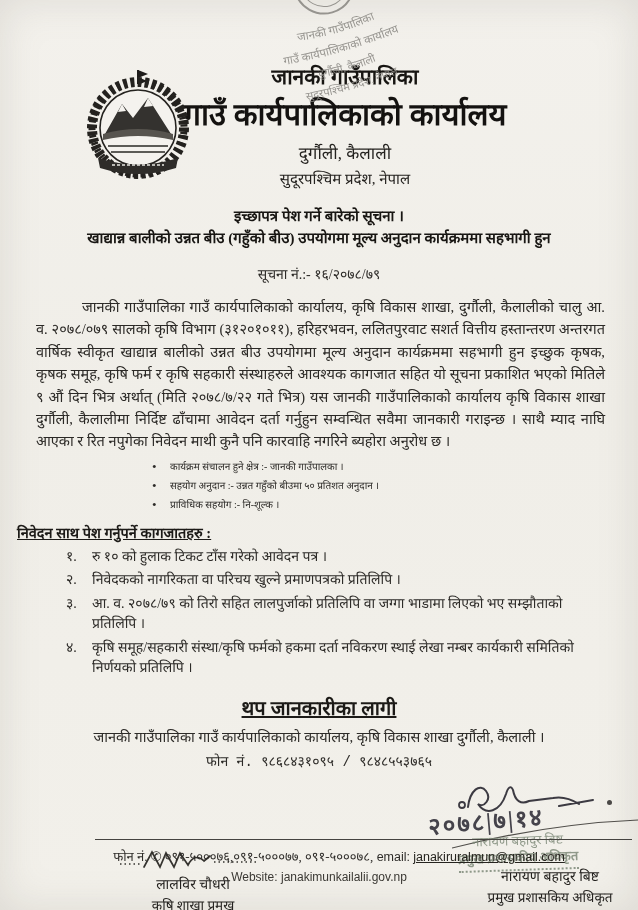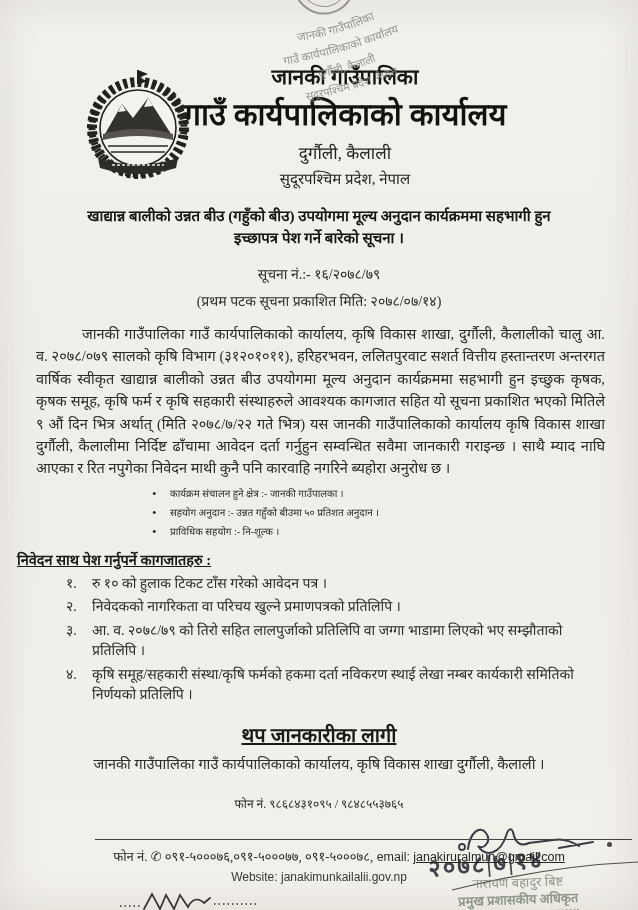--- a/index.html
+++ b/index.html
@@ -36,21 +36,21 @@
   .docs-h { margin:7px 0 0 17px; font-size:14.5px; font-weight:bold;
             text-decoration:underline; color:#1c1a17; }
   .doc-items { margin:5px 45px 0 66px; }
   .doc-item { display:flex; font-size:14px; line-height:20.5px; margin-top:3px; }
   .doc-num { flex:none; width:26px; }
   .doc-text { flex:1; }
   
   .more { text-align:center; margin-top:15px; }
   .more-h { font-size:20px; font-weight:bold; text-decoration:underline; color:#1c1a17; }
   .more-line { font-size:14.5px; margin-top:5px; }
-  .more-phone { font-size:12px; margin-top:22px; }
+  .more-phone { font-size:14px; margin-top:5px;font-family:Liberation Mono, monospace; }
   
   .sign-zone { position:relative; height:150px; }
   .sig-right-squiggle { position:absolute; left:455px; top:8px; }
   .sig-dot { position:absolute; left:607px; top:30px; width:5px; height:5px;
              border-radius:50%; background:#4a4846; }
   .hand-date { position:absolute; left:428px; top:34px; font-size:24px; font-weight:bold;
                color:#45434b; transform:rotate(-5deg); letter-spacing:2px; }
   .ghost-stamp { position:absolute; left:438px; top:62px; width:160px; text-align:center;
                  color:#7f8b7a; opacity:.85; transform:rotate(-2deg); font-size:13px; line-height:17px; }
   .ghost-stamp .gs-title { font-weight:bold; }
@@ -109,25 +109,24 @@
   </div>
 
   <div class="letterhead">
     <div class="muni">जानकी गाउँपालिका</div>
     <div class="office">गाउँ कार्यपालिकाको कार्यालय</div>
     <div class="place">दुर्गौली, कैलाली</div>
     <div class="prov">सुदूरपश्चिम प्रदेश, नेपाल</div>
   </div>
 
   <div class="ntitle">
+    <div>इच्छापत्र पेश गर्ने बारेको सूचना ।</div>
     <div>खाद्यान्न बालीको उन्नत बीउ (गहुँको बीउ) उपयोगमा मूल्य अनुदान कार्यक्रममा सहभागी हुन</div>
-    <div>इच्छापत्र पेश गर्ने बारेको सूचना ।</div>
   </div>
   <div class="nno">सूचना नं.:- १६/२०७८/७९</div>
-  <div class="npub">(प्रथम पटक सूचना प्रकाशित मिति: २०७८/०७/१४)</div>
 
   <div class="para">जानकी गाउँपालिका गाउँ कार्यपालिकाको कार्यालय, कृषि विकास शाखा, दुर्गौली, कैलालीको चालु आ. व. २०७८/०७९ सालको कृषि विभाग (३१२०१०११), हरिहरभवन, ललितपुरवाट सशर्त वित्तीय हस्तान्तरण अन्तरगत वार्षिक स्वीकृत खाद्यान्न बालीको उन्नत बीउ उपयोगमा मूल्य अनुदान कार्यक्रममा सहभागी हुन इच्छुक कृषक, कृषक समूह, कृषि फर्म र कृषि सहकारी संस्थाहरुले आवश्यक कागजात सहित यो सूचना प्रकाशित भएको मितिले ९ औं दिन भित्र अर्थात् (मिति २०७८/७/२२ गते भित्र) यस जानकी गाउँपालिकाको कार्यालय कृषि विकास शाखा दुर्गौली, कैलालीमा निर्दिष्ट ढाँचामा आवेदन दर्ता गर्नुहुन सम्वन्धित सवैमा जानकारी गराइन्छ । साथै म्याद नाघि आएका र रित नपुगेका निवेदन माथी कुनै पनि कारवाहि नगरिने ब्यहोरा अनुरोध छ ।</div>
 
   <div class="bullets">
     <div class="bullet">कार्यक्रम संचालन हुने क्षेत्र :- जानकी गाउँपालका ।</div>
     <div class="bullet">सहयोग अनुदान :- उन्नत गहुँको बीउमा ५० प्रतिशत अनुदान ।</div>
     <div class="bullet">प्राविधिक सहयोग :- नि-शूल्क ।</div>
   </div>
 
   <div class="docs-h">निवेदन साथ पेश गर्नुपर्ने कागजातहरु :</div>

